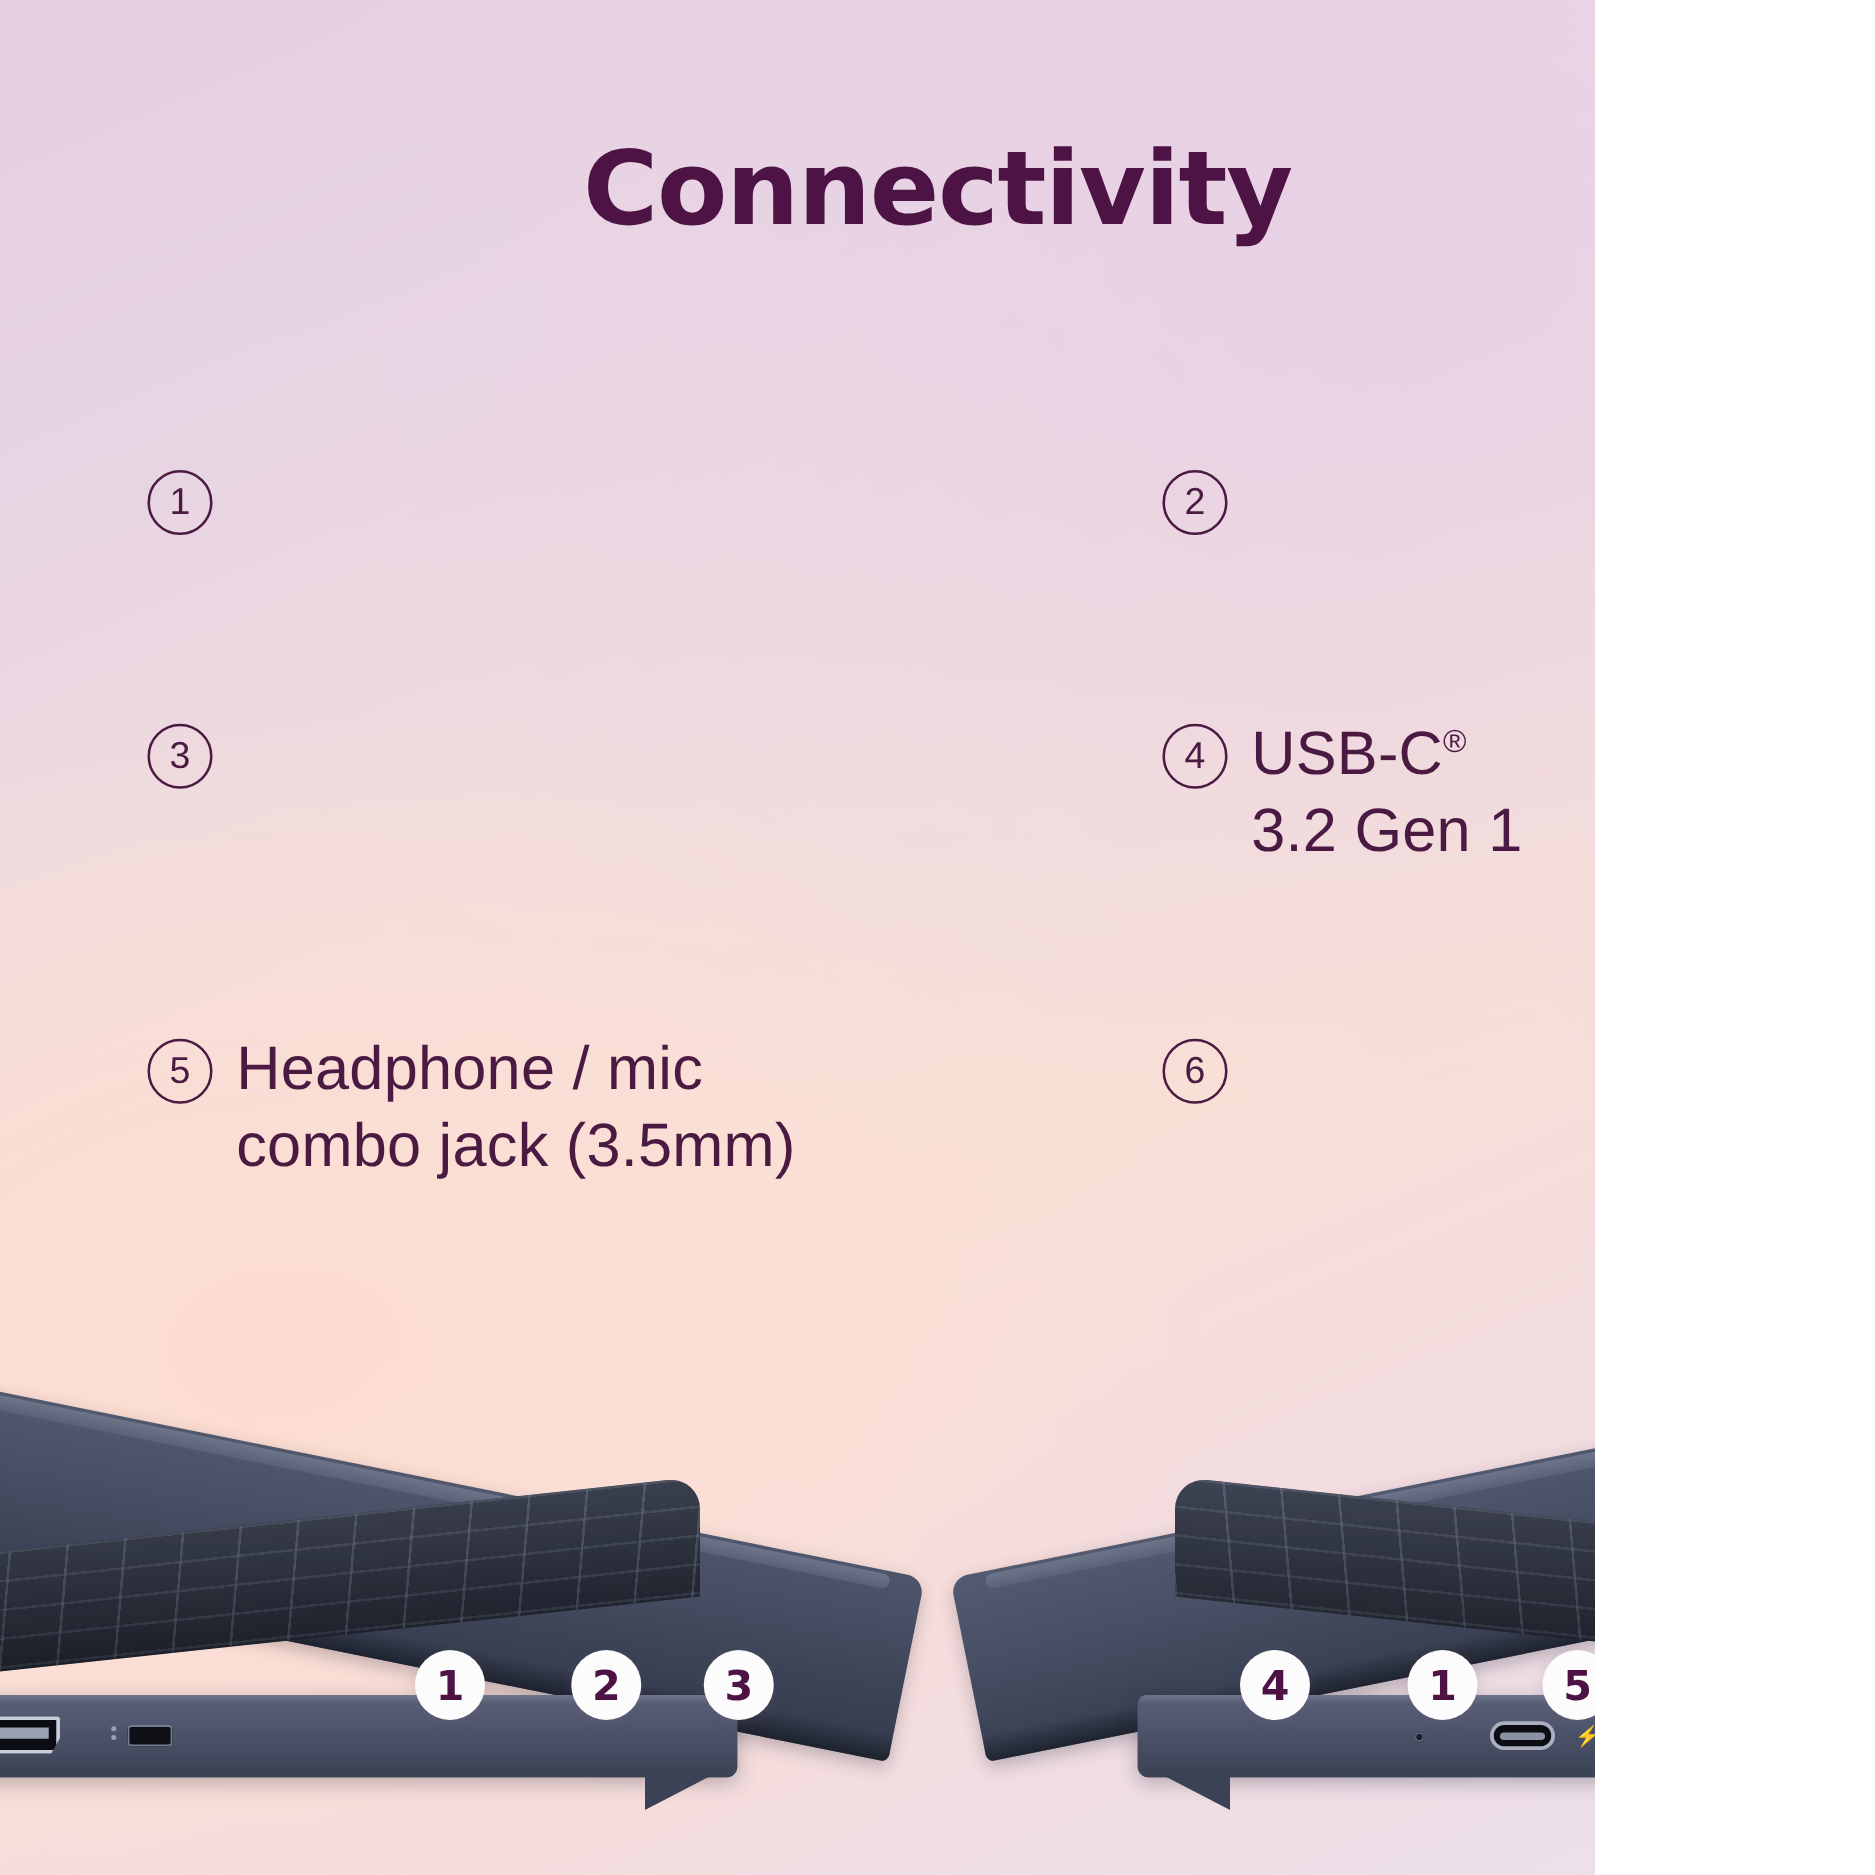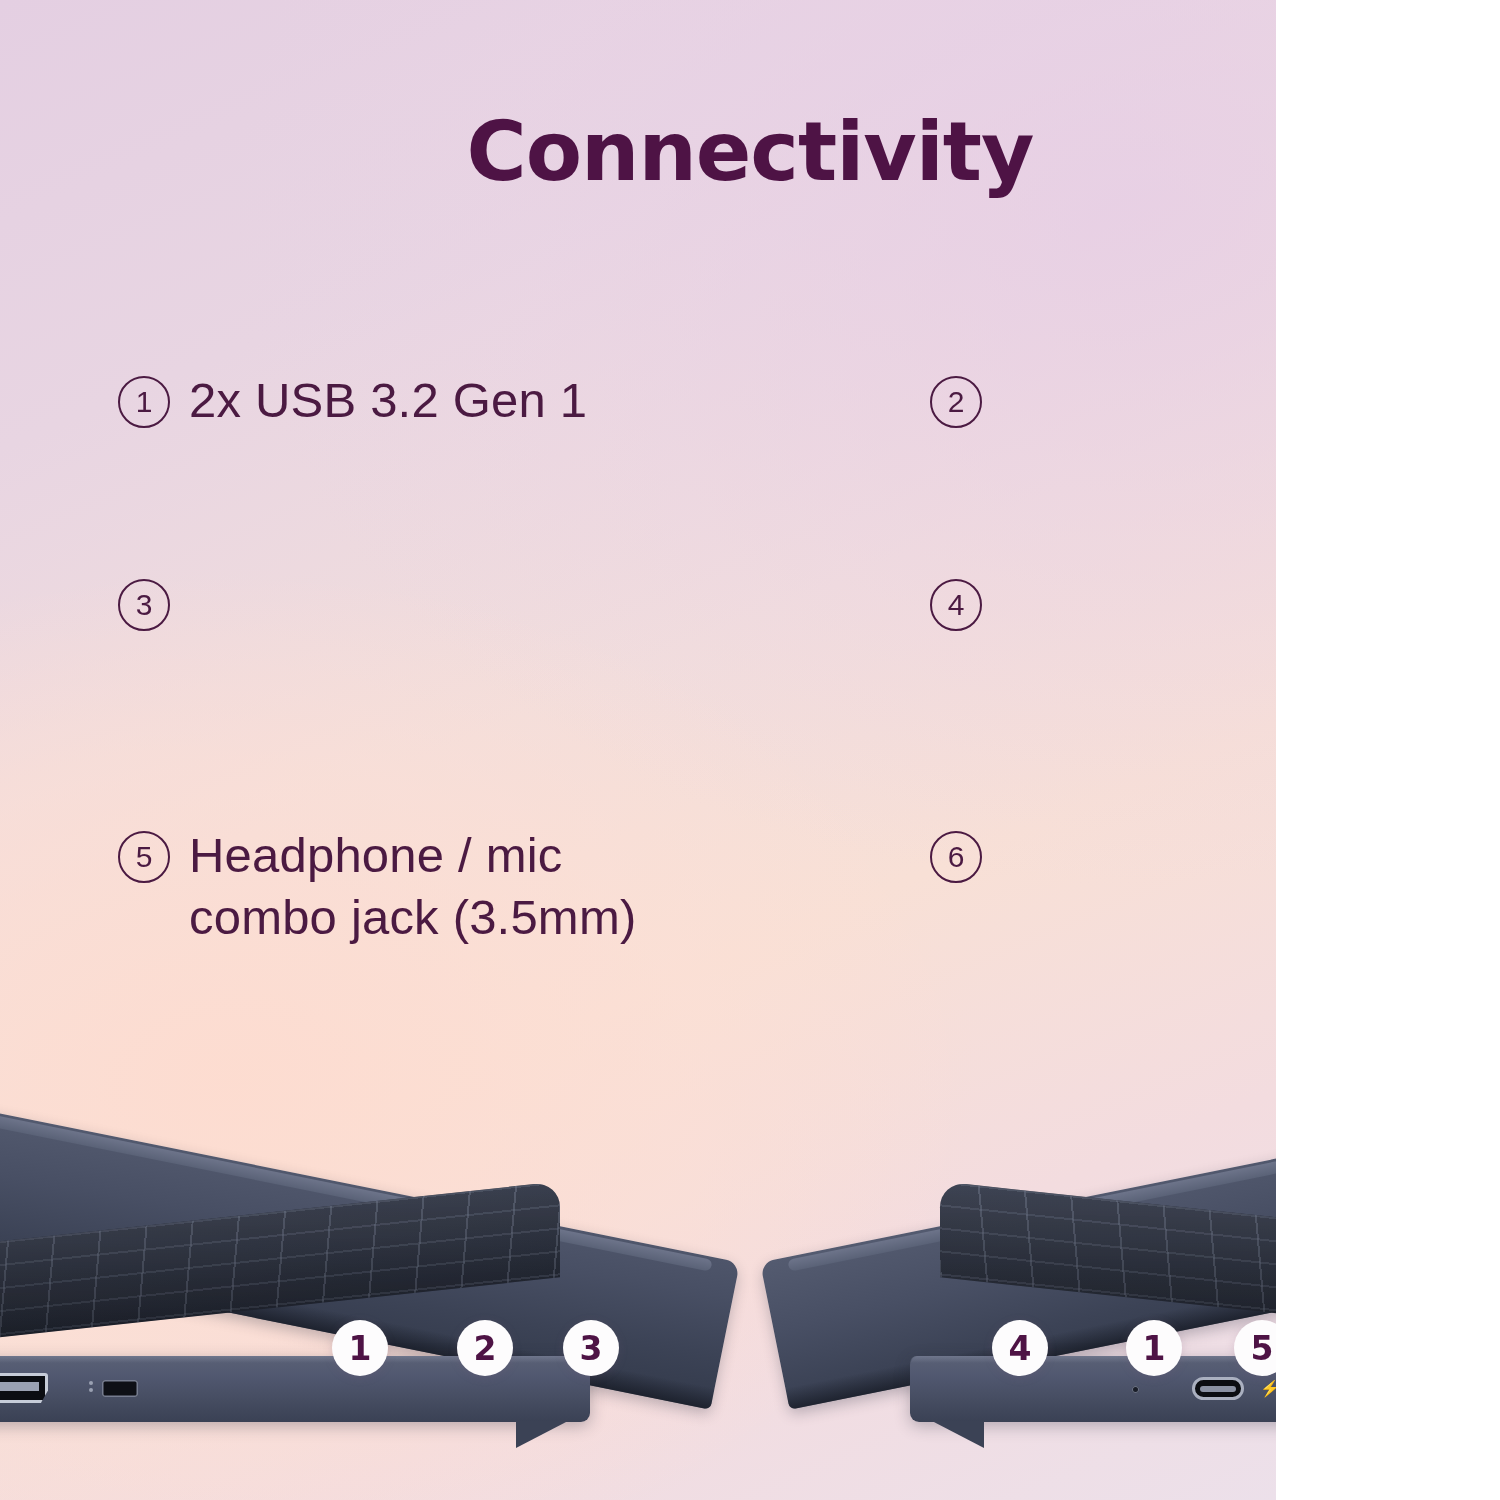--- a/index.html
+++ b/index.html
@@ -341,33 +341,33 @@
 <body>
 
 <div id="page">
 
   <div class="title">Connectivity</div>
 
   <div class="spec-grid">
 
     <div class="spec-item col-left row-1">
       <div class="num-circle">1</div>
-      <div class="spec-text">2x USB 3.2 Gen 1</div>
     </div>
 
     <div class="spec-item col-right row-1">
       <div class="num-circle">2</div>
     </div>
 
     <div class="spec-item col-left row-2">
       <div class="num-circle">3</div>
     </div>
 
     <div class="spec-item col-right row-2">
       <div class="num-circle">4</div>
+      <div class="spec-text">USB-C<sup>®</sup><br>3.2 Gen 1</div>
     </div>
 
     <div class="spec-item col-left row-3">
       <div class="num-circle">5</div>
       <div class="spec-text">Headphone / mic<br>combo jack (3.5mm)</div>
     </div>
 
     <div class="spec-item col-right row-3">
       <div class="num-circle">6</div>
     </div>

